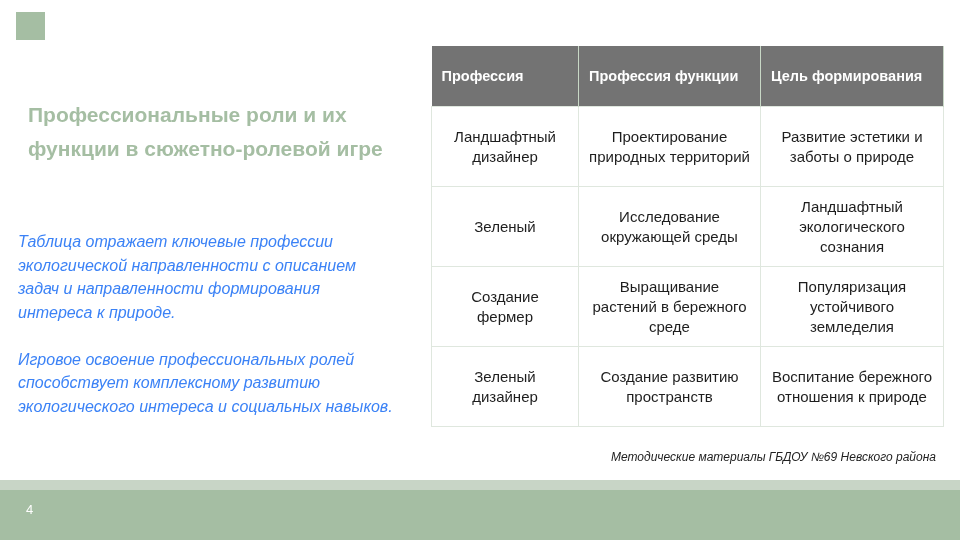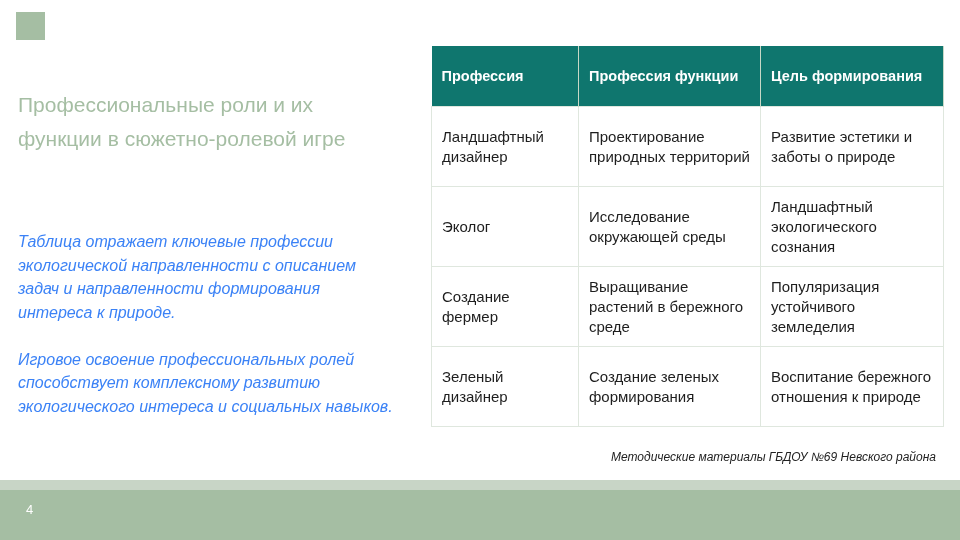--- a/index.html
+++ b/index.html
@@ -7,47 +7,48 @@
       width: 960px; height: 540px; position: relative; overflow: hidden;
       background: #ffffff;
       font-family: "Liberation Sans", sans-serif;
     }
     .corner-square {
       position: absolute; left: 16px; top: 12px; width: 29px; height: 28px;
       background: #a5bea3;
     }
     .slide-title {
       position: absolute; left: 18px; top: 88px; width: 380px;
-      color: #a5bea3; font-weight: normal; font-size: 21px; line-height: 34px;
-      margin: 0;
+      color: #a5bea3; font-weight: bold; font-size: 21px; line-height: 34px;
+      margin: 10px;
     }
     .body-text {
       position: absolute; left: 18px; top: 230px; width: 380px;
       color: #3b82f6; font-size: 16px; line-height: 23.5px; font-style: italic;
     }
     .body-text p { margin: 0 0 23.5px 0; }
     .table-wrap {
       position: absolute; left: 431px; top: 46px; width: 512px;
     }
     table {
       border-collapse: collapse; width: 512px; table-layout: fixed;
     }
     col.c1 { width: 147px; }
     col.c2 { width: 182px; }
     col.c3 { width: 183px; }
     th {
-      background: #0f766e; color: #ffffff; font-weight: bold;
+      background: #737373; color: #ffffff; font-weight: bold;
       font-size: 14.5px; line-height: 20px; text-align: left;
       padding: 0 10px; height: 60px; vertical-align: middle;
       border-right: 1px solid #c8d8c6;
     }
     td {
       color: #1e1e1e; font-size: 15px; line-height: 20px;
       padding: 0 10px; height: 79px; vertical-align: middle;
       border: 1px solid #dfe7de;
+      text-align: center;
     }
     .source-note {
       position: absolute; right: 24px; top: 450px;
       font-style: italic; font-size: 12px; color: #222222;
     }
     .footer-band {
       position: absolute; left: 0; top: 480px; width: 960px; height: 10px;
       background: #c8d5c6;
     }
     .footer {
@@ -84,32 +85,32 @@
         <th>Цель формирования</th>
       </tr>
     </thead>
     <tbody>
       <tr>
         <td>Ландшафтный дизайнер</td>
         <td>Проектирование природных территорий</td>
         <td>Развитие эстетики и заботы о природе</td>
       </tr>
       <tr>
-        <td>Эколог</td>
+        <td>Зеленый</td>
         <td>Исследование окружающей среды</td>
         <td>Ландшафтный экологического сознания</td>
       </tr>
       <tr>
         <td>Создание фермер</td>
         <td>Выращивание растений в бережного среде</td>
         <td>Популяризация устойчивого земледелия</td>
       </tr>
       <tr>
         <td>Зеленый дизайнер</td>
-        <td>Создание зеленых формирования</td>
+        <td>Создание развитию пространств</td>
         <td>Воспитание бережного отношения к природе</td>
       </tr>
     </tbody>
   </table>
 </div>
 
 <div class="source-note">Методические материалы ГБДОУ №69 Невского района</div>
 
 <div class="footer-band"></div>
 <div class="footer">

